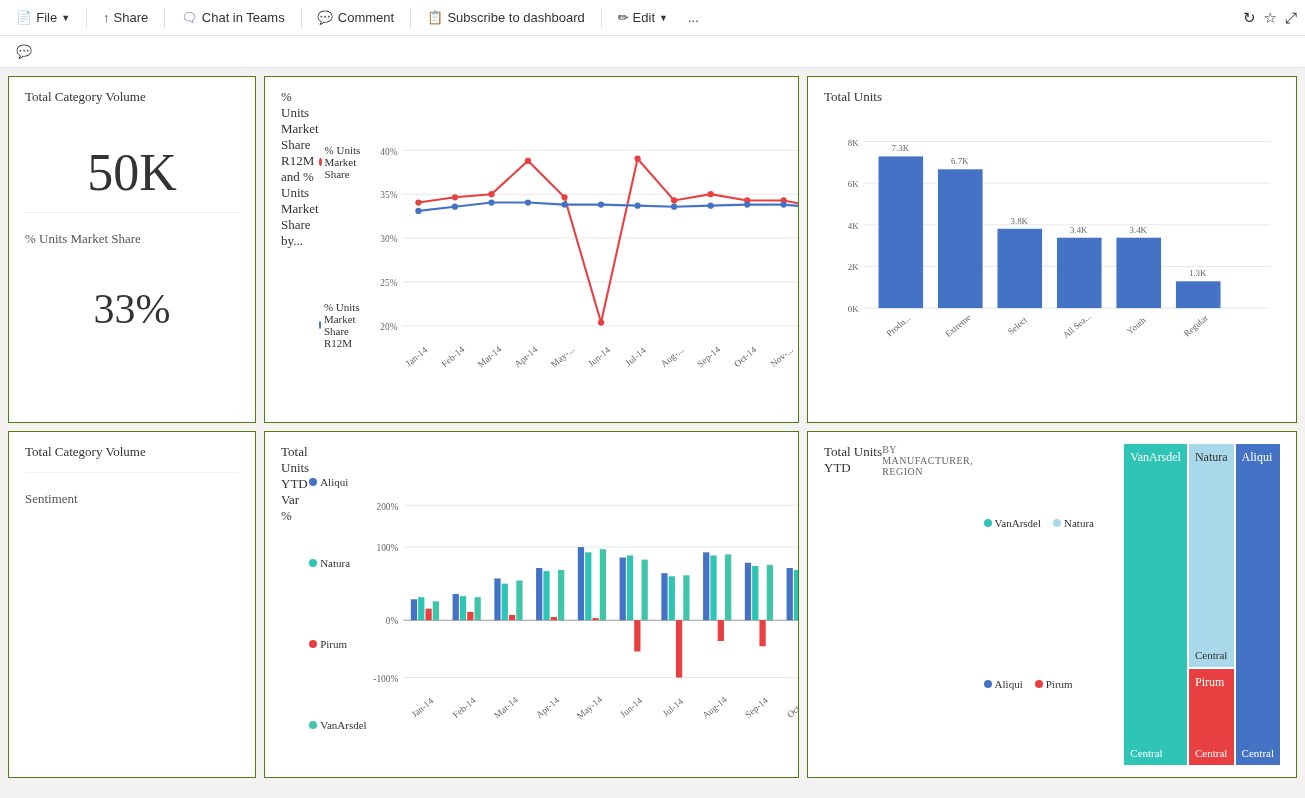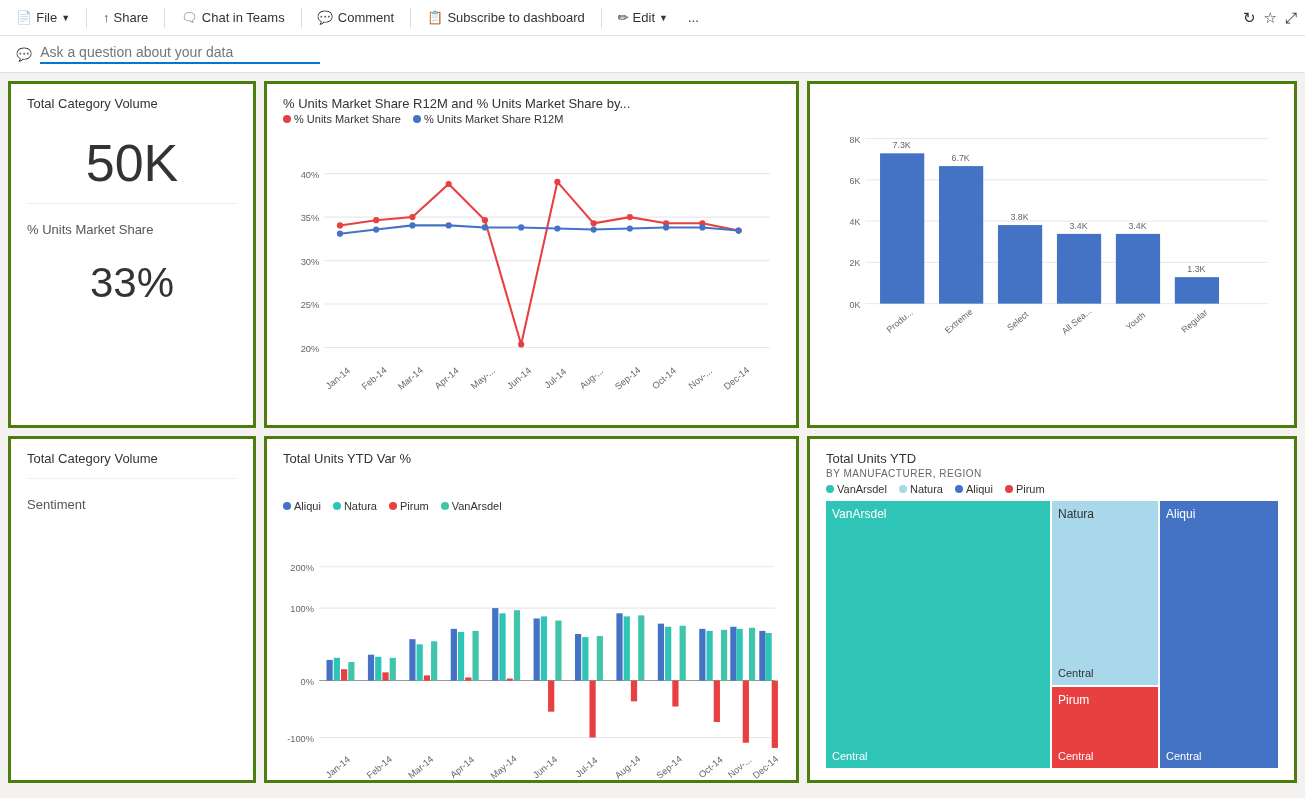--- a/index.html
+++ b/index.html
@@ -35,30 +35,31 @@
       grid-template-rows: 1fr 1fr;
       gap: 0;
       height: calc(798px - 36px - 44px);
       background: #f3f2f1;
       padding: 8px;
       gap: 8px;
     }
 
     .card {
       background: #fff;
-      border: 3px solid #4d7c0f;
+      border: 1px solid #4d7c0f;
       padding: 12px 16px;
       position: relative;
       overflow: hidden;
+      font-family: Liberation Serif, serif;
     }
 
     .card-title { font-size: 13px; color: #333; font-weight: 400; margin-bottom: 2px; }
     .card-subtitle { font-size: 10px; color: #666; text-transform: uppercase; letter-spacing: 0.5px; }
 
-    .kpi-value { font-size: 52px; font-weight: 200; color: #333; text-align: center; margin-top: 20px; }
+    .kpi-value { font-size: 52px; font-weight: 200; color: #333; text-align: center; margin-top: 36px; }
     .kpi-label { font-size: 13px; color: #555; margin-top: 8px; }
 
     
     .legend { display: flex; gap: 12px; margin-bottom: 6px; font-size: 11px; align-items: center; flex-wrap: wrap; }
     .legend-dot { width: 8px; height: 8px; border-radius: 50%; display: inline-block; margin-right: 3px; }
     .legend-item { display: flex; align-items: center; }
 
     svg { overflow: visible; }
 
     .axis-label { font-size: 9px; fill: #666; }
@@ -107,34 +108,33 @@
   </div>
   <div class="toolbar-right">
     <span style="cursor:pointer; font-size:15px;">↻</span>
     <span style="cursor:pointer; font-size:15px;">☆</span>
     <span style="cursor:pointer; font-size:15px;">⤢</span>
   </div>
 </div>
 
 <div class="ask-bar">
   <span style="color:#0078d4;">💬</span>
-  <input class="ask-input" type="text" placeholder="Ask a question about your data" style="">
 </div>
 
 <div class="dashboard">
 
   <div class="card kpi-card">
     <div class="card-title">Total Category Volume</div>
     <div class="kpi-value">50K</div>
     <hr class="divider">
     <div class="card-title kpi-label">% Units Market Share</div>
     <div class="kpi-value" style="font-size:42px;">33%</div>
   </div>
 
-  <div class="card" style="display:flex;flex-direction:column;">
+  <div class="card" style="display:flex;flex-direction:row;">
     <div class="card-title">% Units Market Share R12M and % Units Market Share by...</div>
     <div class="legend">
       <div class="legend-item">
         <span class="legend-dot" style="background:#e84040;"></span>
         <span>% Units Market Share</span>
       </div>
       <div class="legend-item">
         <span class="legend-dot" style="background:#4472c4;"></span>
         <span>% Units Market Share R12M</span>
       </div>
@@ -191,20 +191,21 @@
       <circle cx="265" cy="73" r="3" fill="#4472c4"></circle>
         <circle cx="300" cy="74" r="3" fill="#4472c4"></circle>
       <circle cx="335" cy="73" r="3" fill="#4472c4"></circle>
         <circle cx="370" cy="72" r="3" fill="#4472c4"></circle>
       <circle cx="405" cy="72" r="3" fill="#4472c4"></circle>
         <circle cx="440" cy="75" r="3" fill="#4472c4"></circle>
     </svg>
   </div>
 
   <div class="card" style="display:flex;flex-direction:column;">
+    <div class="card-title">Total Units</div>
     <svg viewBox="0 0 460 260" style="flex:1;width:100%;margin-top:4px;">
 
       <line x1="40" y1="10" x2="450" y2="10" class="grid-line"></line>
       <line x1="40" y1="52" x2="450" y2="52" class="grid-line"></line>
       <line x1="40" y1="94" x2="450" y2="94" class="grid-line"></line>
       <line x1="40" y1="136" x2="450" y2="136" class="grid-line"></line>
       <line x1="40" y1="178" x2="450" y2="178" class="grid-line"></line>
 
       <text x="35" y="14" class="axis-label" text-anchor="end">8K</text>
       <text x="35" y="56" class="axis-label" text-anchor="end">6K</text>
@@ -238,21 +239,21 @@
       <text x="377" y="198" class="axis-label" text-anchor="middle" transform="rotate(-40,377,198)">Regular</text>
     </svg>
   </div>
 
   <div class="card kpi-card">
     <div class="card-title">Total Category Volume</div>
     <hr class="divider">
     <div class="card-title kpi-label">Sentiment</div>
   </div>
 
-  <div class="card" style="display:flex;flex-direction:column;gap:28px;">
+  <div class="card" style="display:flex;flex-direction:row;">
     <div class="card-title">Total Units YTD Var %</div>
     <div class="legend" style="margin-top:4px;">
       <div class="legend-item">
         <span class="legend-dot" style="background:#4472c4;"></span>
         <span>Aliqui</span>
       </div>
       <div class="legend-item">
         <span class="legend-dot" style="background:#2ec4b6;"></span>
         <span>Natura</span>
       </div>
@@ -345,21 +346,21 @@
       <text x="255" y="216" class="axis-label" text-anchor="middle" transform="rotate(-40,255,216)">Jun-14</text>
       <text x="295" y="216" class="axis-label" text-anchor="middle" transform="rotate(-40,295,216)">Jul-14</text>
       <text x="335" y="216" class="axis-label" text-anchor="middle" transform="rotate(-40,335,216)">Aug-14</text>
       <text x="375" y="216" class="axis-label" text-anchor="middle" transform="rotate(-40,375,216)">Sep-14</text>
       <text x="415" y="216" class="axis-label" text-anchor="middle" transform="rotate(-40,415,216)">Oct-14</text>
       <text x="443" y="216" class="axis-label" text-anchor="middle" transform="rotate(-40,443,216)">Nov-...</text>
       <text x="468" y="216" class="axis-label" text-anchor="middle" transform="rotate(-40,468,216)">Dec-14</text>
     </svg>
   </div>
 
-  <div class="card" style="display:flex;flex-direction:column;">
+  <div class="card" style="display:flex;flex-direction:row;">
     <div class="card-title">Total Units YTD</div>
     <div class="card-subtitle">BY MANUFACTURER, REGION</div>
     <div class="legend" style="margin-top:4px;">
       <div class="legend-item">
         <span class="legend-dot" style="background:#2ec4b6;"></span>
         <span>VanArsdel</span>
       </div>
       <div class="legend-item">
         <span class="legend-dot" style="background:#a8d8ea;"></span>
         <span>Natura</span>

